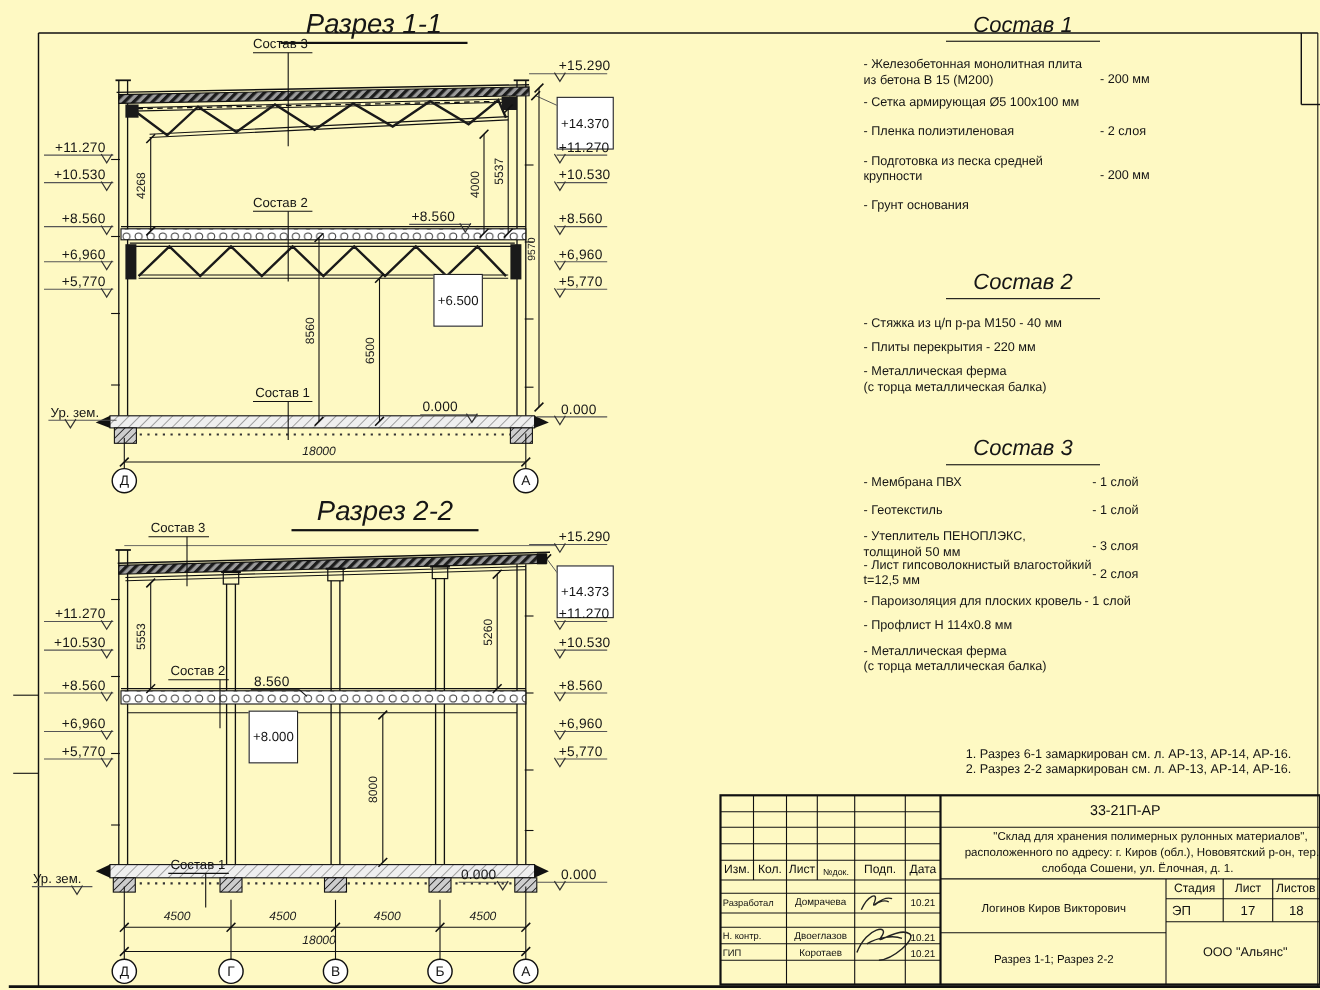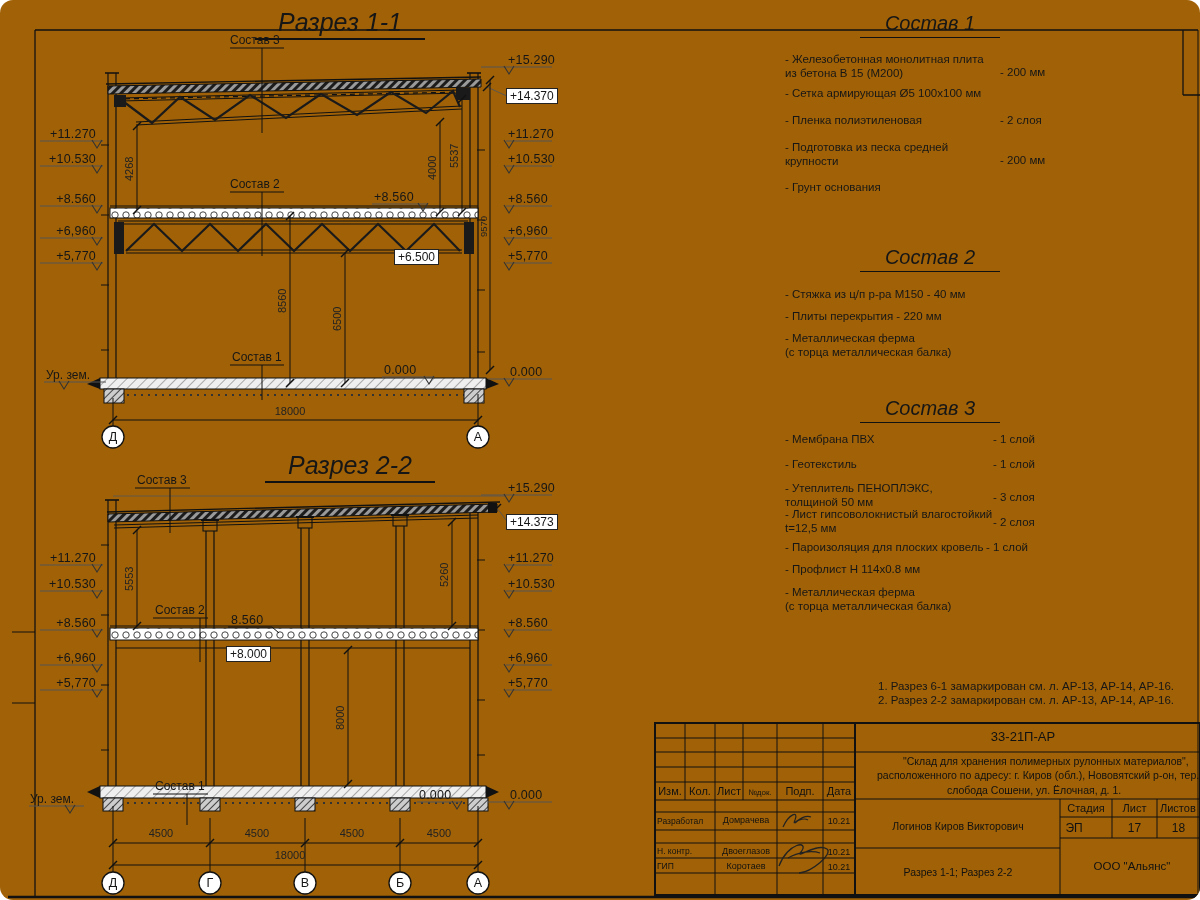--- a/index.html
+++ b/index.html
@@ -1,30 +1,30 @@
 <!DOCTYPE html>
 <html><head>
 <meta charset="utf-8">
 <style>
   html,body{margin:0;padding:0;background:#fff;}
-  #sheet{position:relative;width:1200px;height:900px;overflow:hidden;background:#a16207;
-         font-family:"Liberation Sans",sans-serif;color:#111;border-radius:13px;}
+  #sheet{position:relative;width:1200px;height:900px;overflow:hidden;background:#fef9c3;
+         font-family:"Liberation Sans",sans-serif;color:#111;}
   svg{position:absolute;left:0;top:0;}
   .t{position:absolute;color:#161616;white-space:pre-line;}
   .nw{white-space:nowrap;}
   .sec-title{font-size:25px;font-style:italic;text-align:center;border-bottom:2px solid #111;padding-bottom:1px;}
   .comp-title{font-size:20px;font-style:italic;text-align:center;border-bottom:1.5px solid #111;padding-bottom:2px;}
   .li{font-size:11.5px;line-height:13.5px;}
   .lv{font-size:11.5px;white-space:nowrap;}
   .mark{font-size:12.5px;letter-spacing:.2px;white-space:nowrap;}
   .rml{width:58px;text-align:right;}
-  .boxed{border:1.2px solid #222;padding:0 3px;font-size:12px;background:#fff;white-space:nowrap;}
+  .boxed{border:1.2px solid #222;padding:16px 3px;font-size:12px;background:#fff;white-space:nowrap;}
   .lbl{font-size:12px;white-space:nowrap;}
   .dim{font-size:11px;color:#222;white-space:nowrap;}
-  .dimc{text-align:center;}
+  .dimc{text-align:center;font-style:italic;}
   .rot{transform:rotate(-90deg);transform-origin:0 0;}
   .axis{width:16px;text-align:center;font-size:12.5px;}
   .note{font-size:11.5px;line-height:14px;white-space:nowrap;}
   .sc{position:absolute;font-size:11px;text-align:center;color:#111;}
 </style>
 </head>
 <body>
 
 <div id="sheet">
 

